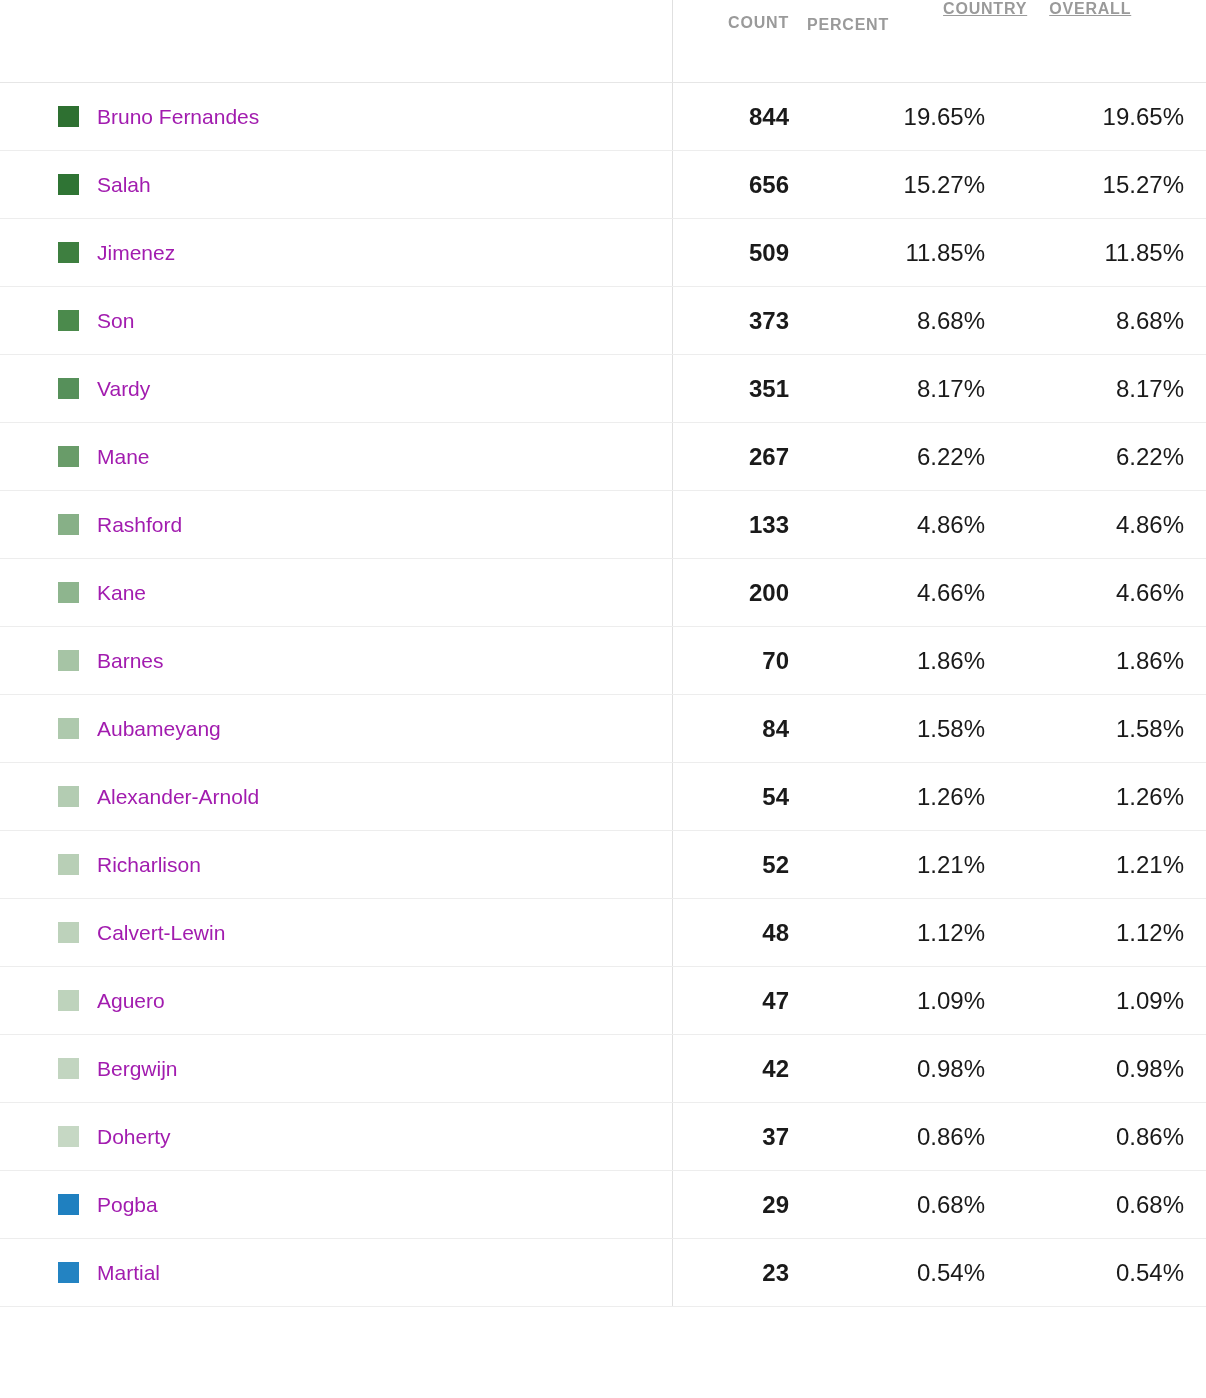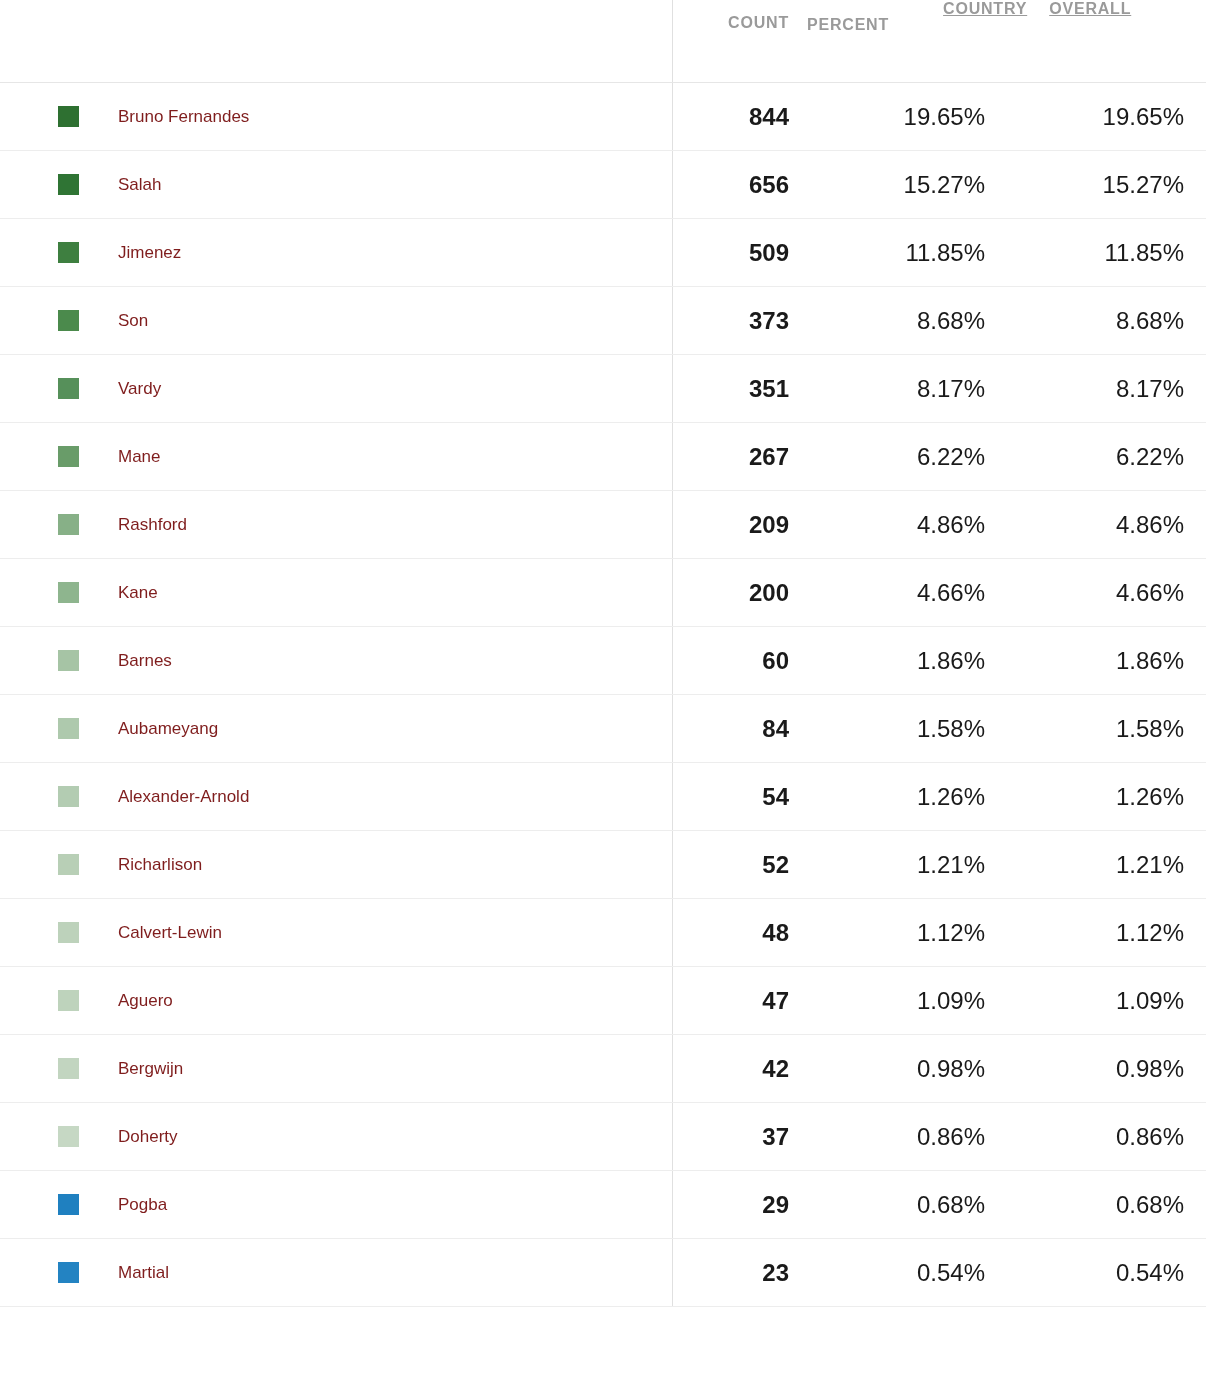--- a/index.html
+++ b/index.html
@@ -102,24 +102,23 @@
     align-items: center;
   }
   .swatch {
     width: 21px;
     height: 21px;
     flex: 0 0 21px;
     margin-right: 18px;
     display: inline-block;
   }
   .player-name {
-    color: #7f1d1d;
-    font-size: 17px;
+    color: #a21caf;
+    font-size: 21px;
     white-space: nowrap;
-    margin-left: 21px;
   }
 
   td.cell-count {
     text-align: right;
     font-weight: bold;
     color: #1a1a1a;
     border-left: 1px solid #e0e0e0;
     padding-right: 18px;
     font-size: 24px;
   }
@@ -236,21 +235,21 @@
       </tr>
 
 
       <tr>
         <td class="cell-name">
           <div class="name-inner">
             <span class="swatch" style="background:#87b087"></span>
             <span class="player-name">Rashford</span>
           </div>
         </td>
-        <td class="cell-count">209</td>
+        <td class="cell-count">133</td>
         <td class="cell-pct">4.86%</td>
         <td class="cell-pct">4.86%</td>
       </tr>
 
       <tr>
         <td class="cell-name">
           <div class="name-inner">
             <span class="swatch" style="background:#8eb58e"></span>
             <span class="player-name">Kane</span>
           </div>
@@ -260,21 +259,21 @@
         <td class="cell-pct">4.66%</td>
       </tr>
 
       <tr>
         <td class="cell-name">
           <div class="name-inner">
             <span class="swatch" style="background:#a6c4a5"></span>
             <span class="player-name">Barnes</span>
           </div>
         </td>
-        <td class="cell-count">60</td>
+        <td class="cell-count">70</td>
         <td class="cell-pct">1.86%</td>
         <td class="cell-pct">1.86%</td>
       </tr>
 
       <tr>
         <td class="cell-name">
           <div class="name-inner">
             <span class="swatch" style="background:#aec9ad"></span>
             <span class="player-name">Aubameyang</span>
           </div>

